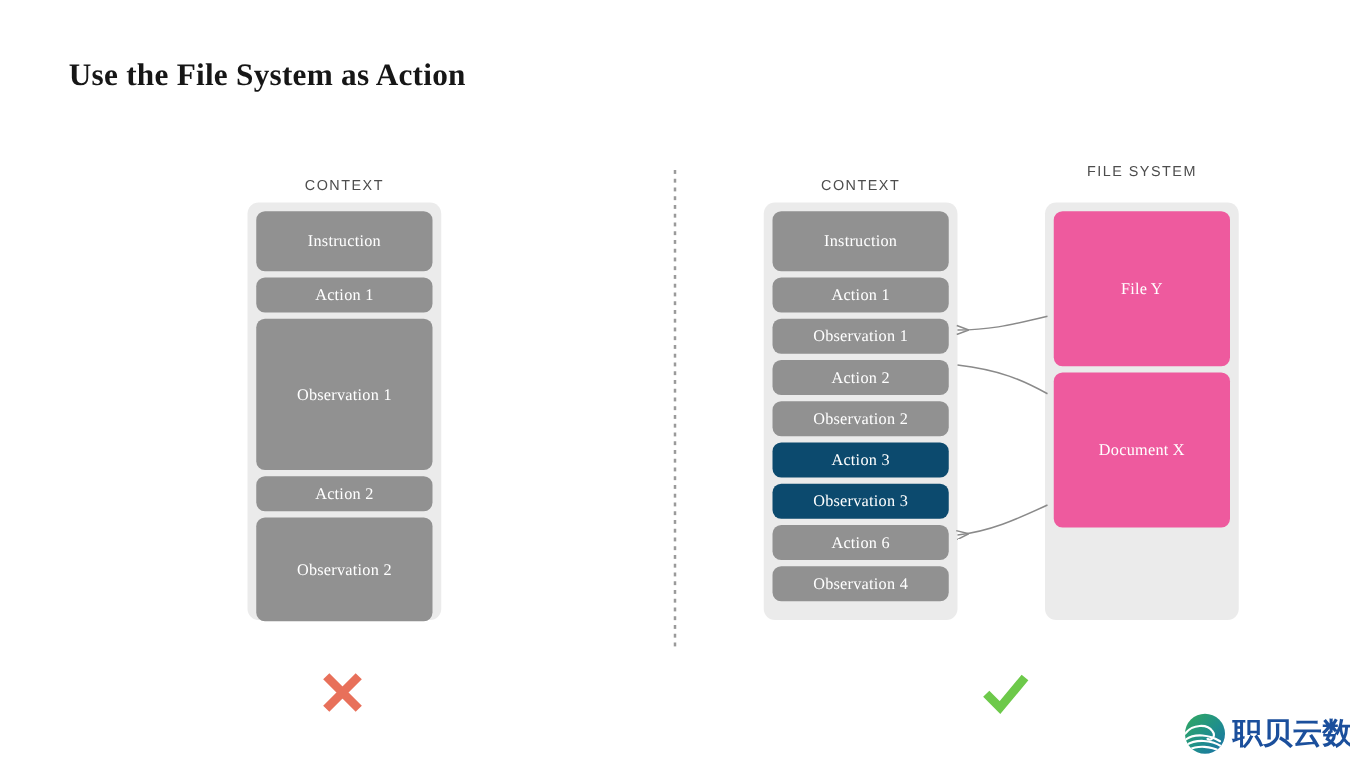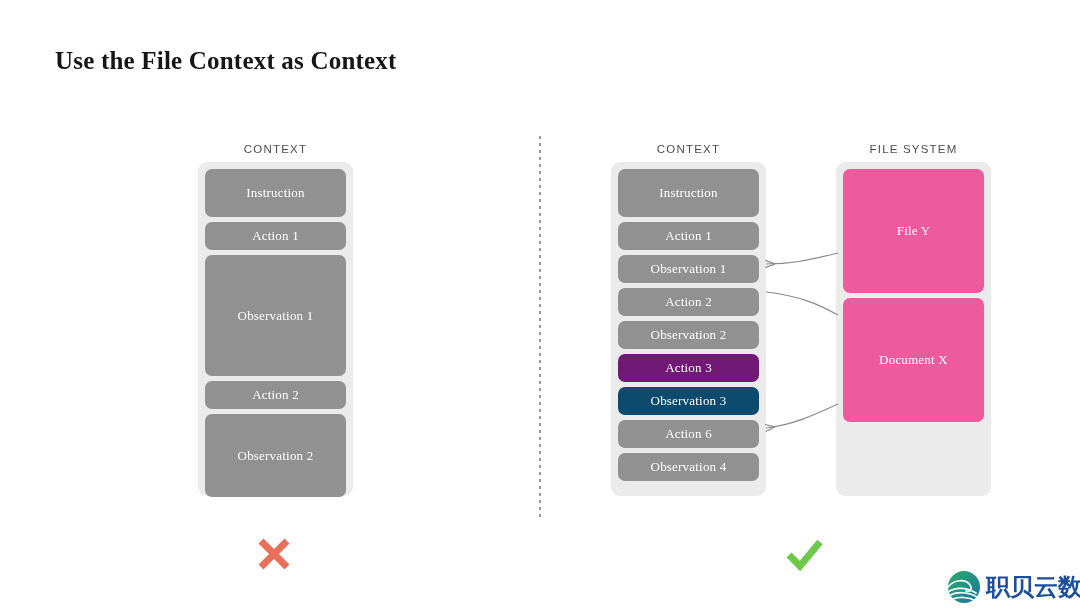--- a/index.html
+++ b/index.html
@@ -49,21 +49,21 @@
   .col-label {
     position: absolute;
     font-size: 11.5px;
     letter-spacing: 1.2px;
     color: #4d4d4d;
     text-align: center;
     white-space: nowrap;
   }
   #label-context-left  { left: 198px; top: 143px; width: 155px; }
   #label-context-right { left: 611px; top: 143px; width: 155px; }
-  #label-filesystem    { left: 836px; top: 143px; width: 155px; }
+  #label-filesystem    { left: 836px; top: 132px; width: 155px; }
 
   
   .stack {
     position: absolute;
     background: #ebebeb;
     border-radius: 9px;
     box-sizing: border-box;
     padding: 7px 7px;
   }
   #stack-left  { left: 198px; top: 162px; width: 155px; height: 334px; }
@@ -129,21 +129,21 @@
     letter-spacing: 0px;
     line-height: 1;
     white-space: nowrap;
   }
 </style>
 </head>
 <body>
 
 <div class="slide">
 
-  <div class="slide-title">Use the File Context as Context</div>
+  <div class="slide-title">Use the File System as Action</div>
 
   <div class="divider"></div>
 
   <div class="col-label" id="label-context-left">CONTEXT</div>
   <div class="col-label" id="label-context-right">CONTEXT</div>
   <div class="col-label" id="label-filesystem">FILE SYSTEM</div>
 
   <div class="stack" id="stack-left">
       <div class="block gray" style="height: 48px; background: rgb(145, 145, 145);">Instruction</div>
       <div class="block gray" style="height: 28px; background: rgb(145, 145, 145);">Action 1</div>
@@ -151,21 +151,21 @@
       <div class="block gray" style="height: 28px; background: rgb(145, 145, 145);">Action 2</div>
       <div class="block gray" style="height: 83px; background: rgb(145, 145, 145);">Observation 2</div>
     </div>
 
   <div class="stack" id="stack-right">
       <div class="block gray" style="height: 48px; background: rgb(145, 145, 145);">Instruction</div>
       <div class="block gray" style="height: 28px; background: rgb(145, 145, 145);">Action 1</div>
       <div class="block gray" style="height: 28px; background: rgb(145, 145, 145);">Observation 1</div>
       <div class="block gray" style="height: 28px; background: rgb(145, 145, 145);">Action 2</div>
       <div class="block gray" style="height: 28px; background: rgb(145, 145, 145);">Observation 2</div>
-      <div class="block gray" style="height: 28px; background: #701a75; font-family: Liberation Serif, serif;">Action 3</div>
+      <div class="block gray" style="height: 28px; background: #0c4a6e; font-family: Liberation Serif, serif;">Action 3</div>
       <div class="block gray" style="height: 28px; background: #0c4a6e;">Observation 3</div>
       <div class="block gray" style="height: 28px; background: rgb(145, 145, 145);">Action 6</div>
       <div class="block gray" style="height: 28px; background: rgb(145, 145, 145);">Observation 4</div>
     </div>
 
   <div class="stack" id="stack-files">
       <div class="block pink" style="height: 124px; background: rgb(238, 90, 158);">File Y</div>
       <div class="block pink" style="height: 124px; background: rgb(238, 90, 158);">Document X</div>
     </div>
 

